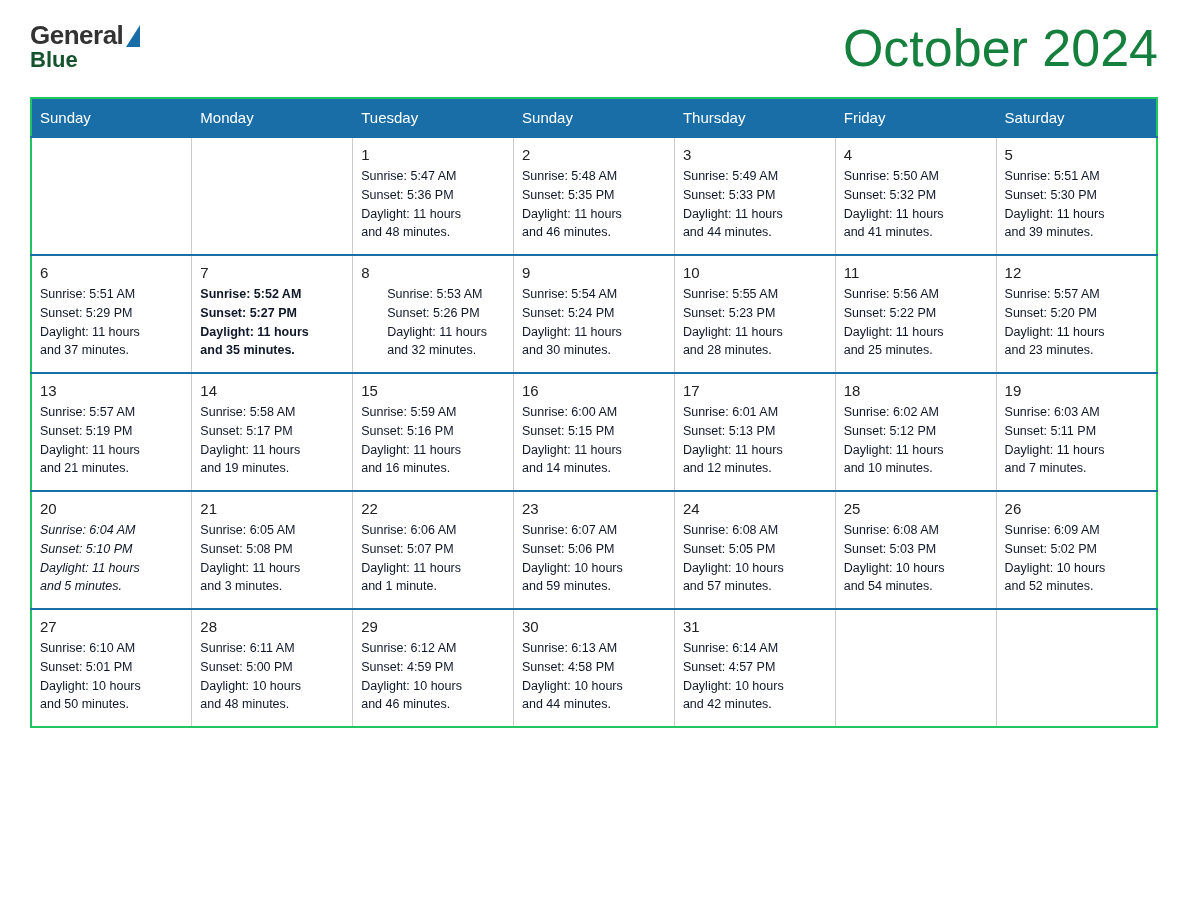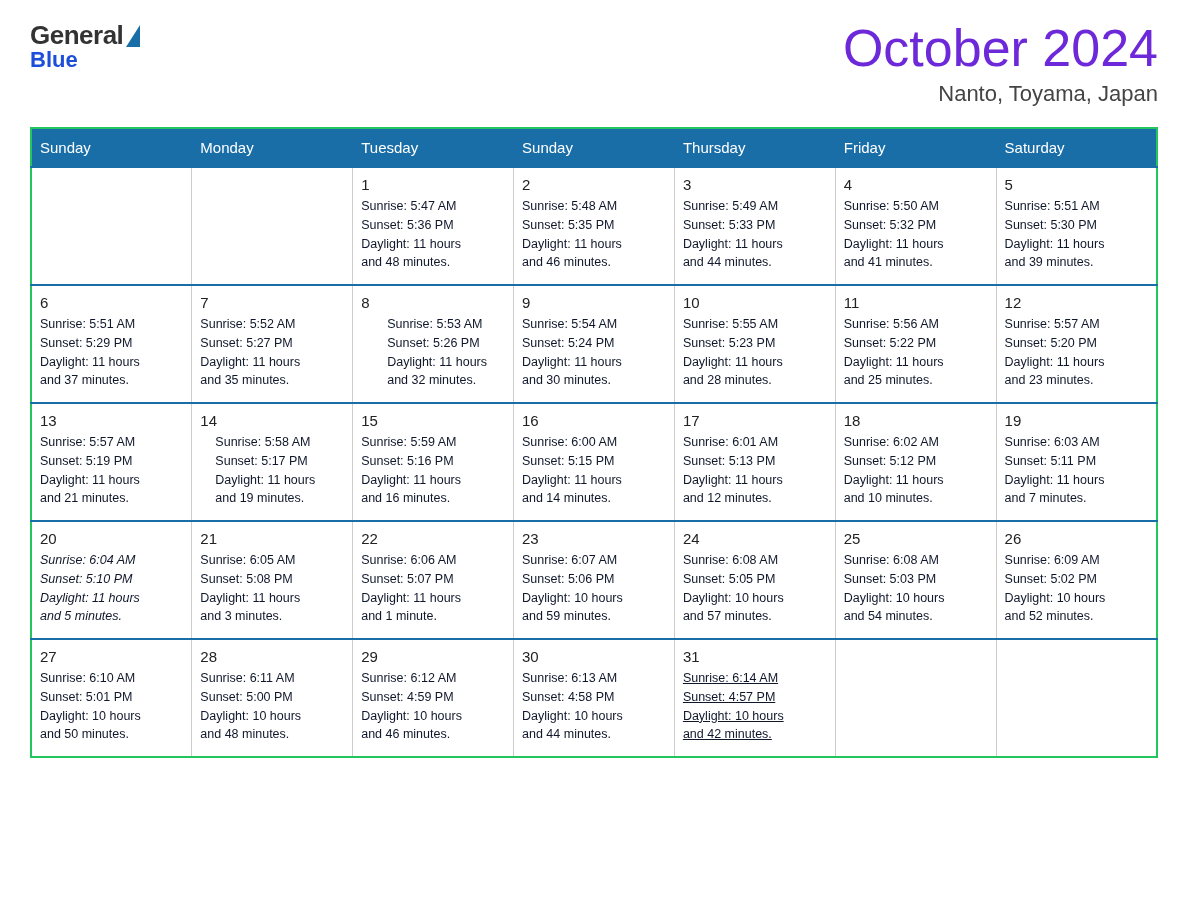--- a/index.html
+++ b/index.html
@@ -35,31 +35,31 @@
       width: 0;
       height: 0;
       border-left: 14px solid transparent;
       border-bottom: 22px solid #1a6ea8;
       margin-left: 3px;
       margin-bottom: 0px;
     }
     .logo-bottom {
       font-size: 22px;
       font-weight: bold;
-      color: #1d4ed8;
+      color: #14532d;
       margin-top: -4px;
       margin-left: 0px;
     }
     .title-section {
       text-align: right;
     }
     .main-title {
       font-size: 52px;
       font-weight: normal;
-      color: #6d28d9;
+      color: #15803d;
       line-height: 1.1;
     }
     .subtitle {
       font-size: 22px;
       color: #444;
       margin-top: 4px;
     }
     .calendar {
       width: 100%;
       border-collapse: collapse;
@@ -111,21 +111,20 @@
 <div class="header">
   <div class="logo">
     <div class="logo-top">
       <span class="logo-general">General</span>
       <div class="logo-triangle"></div>
     </div>
     <div class="logo-bottom">Blue</div>
   </div>
   <div class="title-section">
     <div class="main-title">October 2024</div>
-    <div class="subtitle">Nanto, Toyama, Japan</div>
   </div>
 </div>
 
 <table class="calendar">
   <thead>
     <tr>
     <th>Sunday</th>
         <th>Monday</th>
         <th>Tuesday</th>
         <th>Sunday</th>
@@ -177,21 +176,21 @@
       <tr>
         <td>
           <span class="day-number">6</span>
           <div class="day-info" style="white-space: pre-line;">Sunrise: 5:51 AM
 Sunset: 5:29 PM
 Daylight: 11 hours
 and 37 minutes.</div>
         </td>
         <td>
           <span class="day-number">7</span>
-          <div class="day-info" style="white-space: pre-line;">Sunrise: 5:52 AM
+          <div class="day-info" style="white-space: pre-line; font-weight: bold;">Sunrise: 5:52 AM
 Sunset: 5:27 PM
 Daylight: 11 hours
 and 35 minutes.</div>
         </td>
         <td>
           <span class="day-number">8</span>
           <div class="day-info" style="white-space: pre-line; margin-left: 26px;">Sunrise: 5:53 AM
 Sunset: 5:26 PM
 Daylight: 11 hours
 and 32 minutes.</div>
@@ -228,21 +227,21 @@
       <tr>
         <td>
           <span class="day-number">13</span>
           <div class="day-info" style="white-space: pre-line;">Sunrise: 5:57 AM
 Sunset: 5:19 PM
 Daylight: 11 hours
 and 21 minutes.</div>
         </td>
         <td>
           <span class="day-number">14</span>
-          <div class="day-info" style="white-space: pre-line; margin-left: 15px;">Sunrise: 5:58 AM
+          <div class="day-info" style="white-space: pre-line;">Sunrise: 5:58 AM
 Sunset: 5:17 PM
 Daylight: 11 hours
 and 19 minutes.</div>
         </td>
         <td>
           <span class="day-number">15</span>
           <div class="day-info" style="white-space: pre-line;">Sunrise: 5:59 AM
 Sunset: 5:16 PM
 Daylight: 11 hours
 and 16 minutes.</div>
@@ -351,21 +350,21 @@
         </td>
         <td>
           <span class="day-number">30</span>
           <div class="day-info" style="white-space: pre-line;">Sunrise: 6:13 AM
 Sunset: 4:58 PM
 Daylight: 10 hours
 and 44 minutes.</div>
         </td>
         <td>
           <span class="day-number">31</span>
-          <div class="day-info" style="white-space: pre-line; text-decoration: underline;">Sunrise: 6:14 AM
+          <div class="day-info" style="white-space: pre-line;">Sunrise: 6:14 AM
 Sunset: 4:57 PM
 Daylight: 10 hours
 and 42 minutes.</div>
         </td>
         <td class="empty-cell"></td>
         <td class="empty-cell"></td>
       </tr>
     </tbody>
 </table>
 

